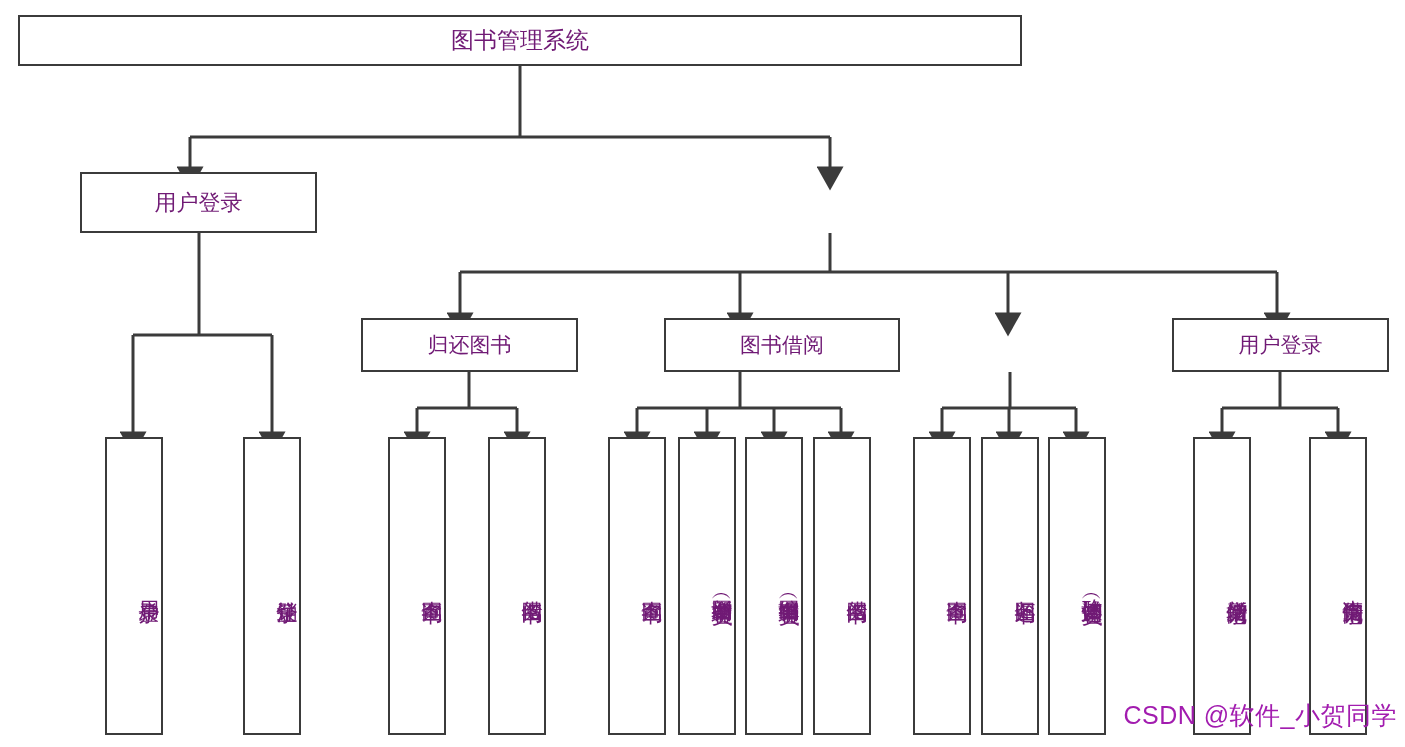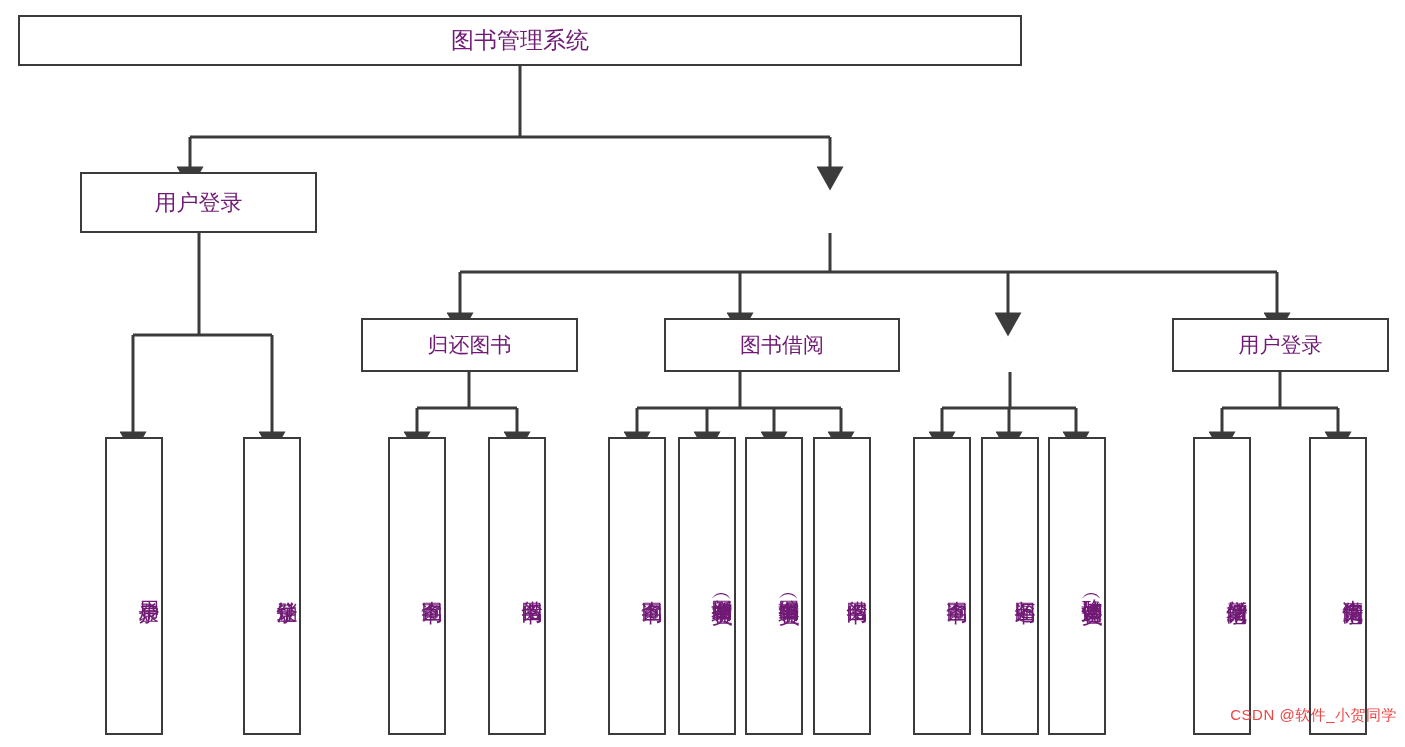--- a/index.html
+++ b/index.html
@@ -56,23 +56,23 @@
     padding: 8px 0;
     align-items: flex-start;
     justify-content: center;
   }
   .node.leaf .leaf-label {
     display: block;
   }
   .watermark {
     position: absolute;
     right: 8px;
-    bottom: 22px;
-    font-size: 15px;
-    color: #ef4444;
+    bottom: 15px;
+    font-size: 25px;
+    color: #a21caf;
     letter-spacing: 0.5px;
     z-index: 5;
     white-space: nowrap;
   }
 </style>
 </head>
 <body>
 
 <div id="canvas">
 

